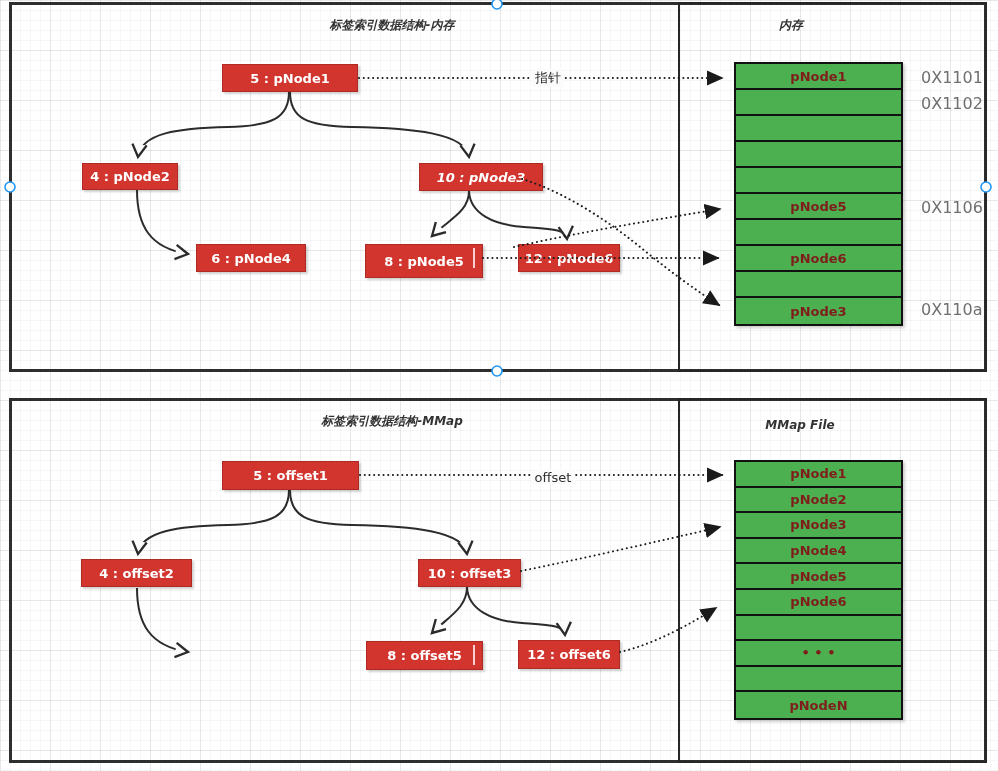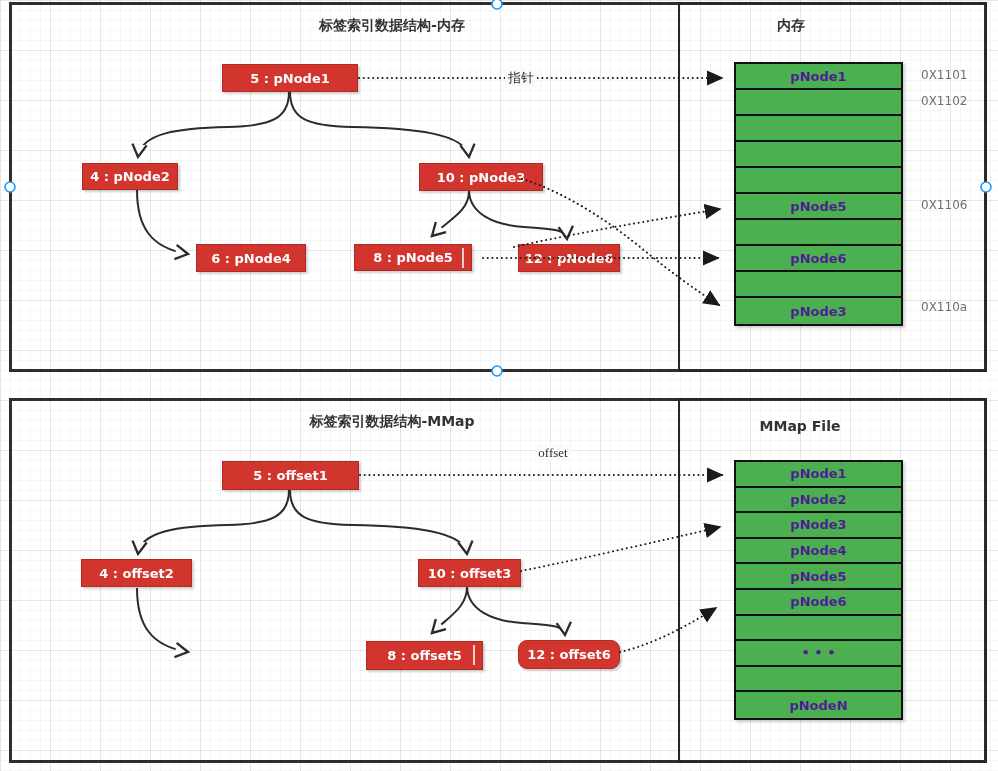--- a/index.html
+++ b/index.html
@@ -9,39 +9,39 @@
     background-color:#ffffff;
     background-image:
       linear-gradient(to right, rgba(90,100,110,0.10) 1px, transparent 1px),
       linear-gradient(to bottom, rgba(90,100,110,0.10) 1px, transparent 1px),
       linear-gradient(to right, rgba(90,100,110,0.055) 1px, transparent 1px),
       linear-gradient(to bottom, rgba(90,100,110,0.055) 1px, transparent 1px);
     background-size:50px 50px,50px 50px,10px 10px,10px 10px;
   }
   .panel{position:absolute;border:3px solid #2e2e2e;background:transparent;box-sizing:border-box;}
   .subpanel{position:absolute;border:2px solid #262626;box-sizing:border-box;background:transparent;}
-  .ptitle{position:absolute;transform:translateX(-50%);font-size:14px;font-weight:bold;color:#333;white-space:nowrap;}
+  .ptitle{position:absolute;transform:translateX(-50%);font-size:12px;font-weight:bold;color:#333;white-space:nowrap;font-style:italic;}
   .node{
     position:absolute;background:#d2342e;border:1px solid #b02a24;
     color:#fff;font-size:13px;font-weight:bold;
     display:flex;align-items:center;justify-content:center;
     box-sizing:border-box;box-shadow:2px 2px 2px rgba(0,0,0,0.18);
     white-space:nowrap;
   }
   .caret{position:absolute;right:7px;top:3px;width:2px;height:20px;background:rgba(255,235,235,0.85);}
   .table{position:absolute;border:2px solid #111;box-sizing:content-box;box-shadow:2px 2px 3px rgba(0,0,0,0.2);}
   .trow{
     background:#4caf50;border-bottom:2px solid #111;
     display:flex;align-items:center;justify-content:center;
-    color:#4c1d95;font-size:13px;font-weight:bold;box-sizing:border-box;
+    color:#7f1d1d;font-size:13px;font-weight:bold;box-sizing:border-box;
   }
   .trow:last-child{border-bottom:none;}
   .mem .trow{height:26px;}
   .mmap .trow{height:25.6px;}
-  .addr{position:absolute;left:921px;font-size:12px;color:#6f6f6f;white-space:nowrap;}
+  .addr{position:absolute;left:921px;font-size:16px;color:#6f6f6f;white-space:nowrap;}
   .edgelabel{
     position:absolute;transform:translate(-50%,-50%);
     background:#fbfbfb;padding:0 3px;font-size:13px;color:#2e2e2e;z-index:30;white-space:nowrap;
   }
   svg.overlay{position:absolute;left:0;top:0;z-index:20;pointer-events:none;}
   .solid-edge{fill:none;stroke:#2b2b2b;stroke-width:2;}
   .dot-edge{fill:none;stroke:#1a1a1a;stroke-width:2;stroke-dasharray:0.1 4.6;stroke-linecap:round;}
   .handle{fill:#ffffff;stroke:#2196f3;stroke-width:1.6;}
   .z10{z-index:10;}
 </style>
@@ -55,27 +55,27 @@
 
   <div class="ptitle" style="left:392px;top:17px;">标签索引数据结构-内存</div>
   <div class="ptitle" style="left:791px;top:17px;">内存</div>
 
   <div class="node z10" style="left:222px;top:64px;width:136px;height:28px;">
       <span>5 : pNode1</span>
     </div>
   <div class="node z10" style="left:82px;top:163px;width:96px;height:27px;">
       <span>4 : pNode2</span>
     </div>
-  <div class="node z10" style="left:419px;top:163px;width:124px;height:28px;">
+  <div class="node z10" style="left:419px;top:163px;width:124px;height:28px;font-style:italic;">
       <span>10 : pNode3</span>
     </div>
   <div class="node z10" style="left:196px;top:244px;width:110px;height:28px;">
       <span>6 : pNode4</span>
     </div>
-  <div class="node z10" style="left:354px;top:244px;width:118px;height:27px;justify-content:center;">
+  <div class="node z10" style="left:365px;top:244px;width:118px;height:34px;justify-content:center;">
       <span>8 : pNode5</span>
       <span class="caret"></span>
     </div>
   <div class="node z10" style="left:518px;top:244px;width:102px;height:28px;">
       <span>12 : pNode6</span>
     </div>
 
   <div class="table mem z10" style="left:734px;top:62px;width:165px;">
     <div class="trow">
         <span>pNode1</span>
@@ -107,42 +107,42 @@
     <div class="trow">
         <span>pNode3</span>
       </div>
   </div>
 
   <span class="addr" style="top:68px;">0X1101</span>
   <span class="addr" style="top:94px;">0X1102</span>
   <span class="addr" style="top:198px;">0X1106</span>
   <span class="addr" style="top:300px;">0X110a</span>
 
-  <div class="edgelabel" style="left:521px;top:78px;">指针</div>
+  <div class="edgelabel" style="left:548px;top:78px;">指针</div>
 
   <div class="panel" style="left:9px;top:398px;width:978px;height:365px;"></div>
   <div class="subpanel" style="left:678px;top:398px;width:309px;height:365px;"></div>
 
   <div class="ptitle" style="left:392px;top:413px;">标签索引数据结构-MMap</div>
   <div class="ptitle" style="left:800px;top:418px;">MMap File</div>
 
   <div class="node z10" style="left:222px;top:461px;width:137px;height:29px;">
       <span>5 : offset1</span>
     </div>
   <div class="node z10" style="left:81px;top:559px;width:111px;height:28px;">
       <span>4 : offset2</span>
     </div>
   <div class="node z10" style="left:418px;top:559px;width:103px;height:28px;">
       <span>10 : offset3</span>
     </div>
   <div class="node z10" style="left:366px;top:641px;width:117px;height:29px;">
       <span>8 : offset5</span>
       <span class="caret"></span>
     </div>
-  <div class="node z10" style="left:518px;top:640px;width:102px;height:29px;border-radius:9px;">
+  <div class="node z10" style="left:518px;top:640px;width:102px;height:29px;">
       <span>12 : offset6</span>
     </div>
 
   <div class="table mmap z10" style="left:734px;top:460px;width:165px;">
     <div class="trow">
         <span>pNode1</span>
       </div>
     <div class="trow">
         <span>pNode2</span>
       </div>
@@ -165,21 +165,21 @@
         <span>•  •  •</span>
       </div>
     <div class="trow">
         <span></span>
       </div>
     <div class="trow">
         <span>pNodeN</span>
       </div>
   </div>
 
-  <div class="edgelabel" style="left:553px;top:453px;font-family:Liberation Serif, serif;">offset</div>
+  <div class="edgelabel" style="left:553px;top:477px;">offset</div>
 
   <svg class="overlay" width="998" height="771" viewBox="0 0 998 771">
     <defs>
       <marker id="mOpen" viewBox="0 0 10 10" refX="8" refY="5" markerWidth="9" markerHeight="9" orient="auto-start-reverse">
         <path d="M1,1 L8,5 L1,9" fill="#fbfbfb" stroke="#2b2b2b" stroke-width="1.3"></path>
       </marker>
       <marker id="mSolid" viewBox="0 0 10 10" refX="9" refY="5" markerWidth="8.5" markerHeight="8.5" orient="auto">
         <path d="M0,0.5 L10,5 L0,9.5 Z" fill="#1a1a1a"></path>
       </marker>
     </defs>

